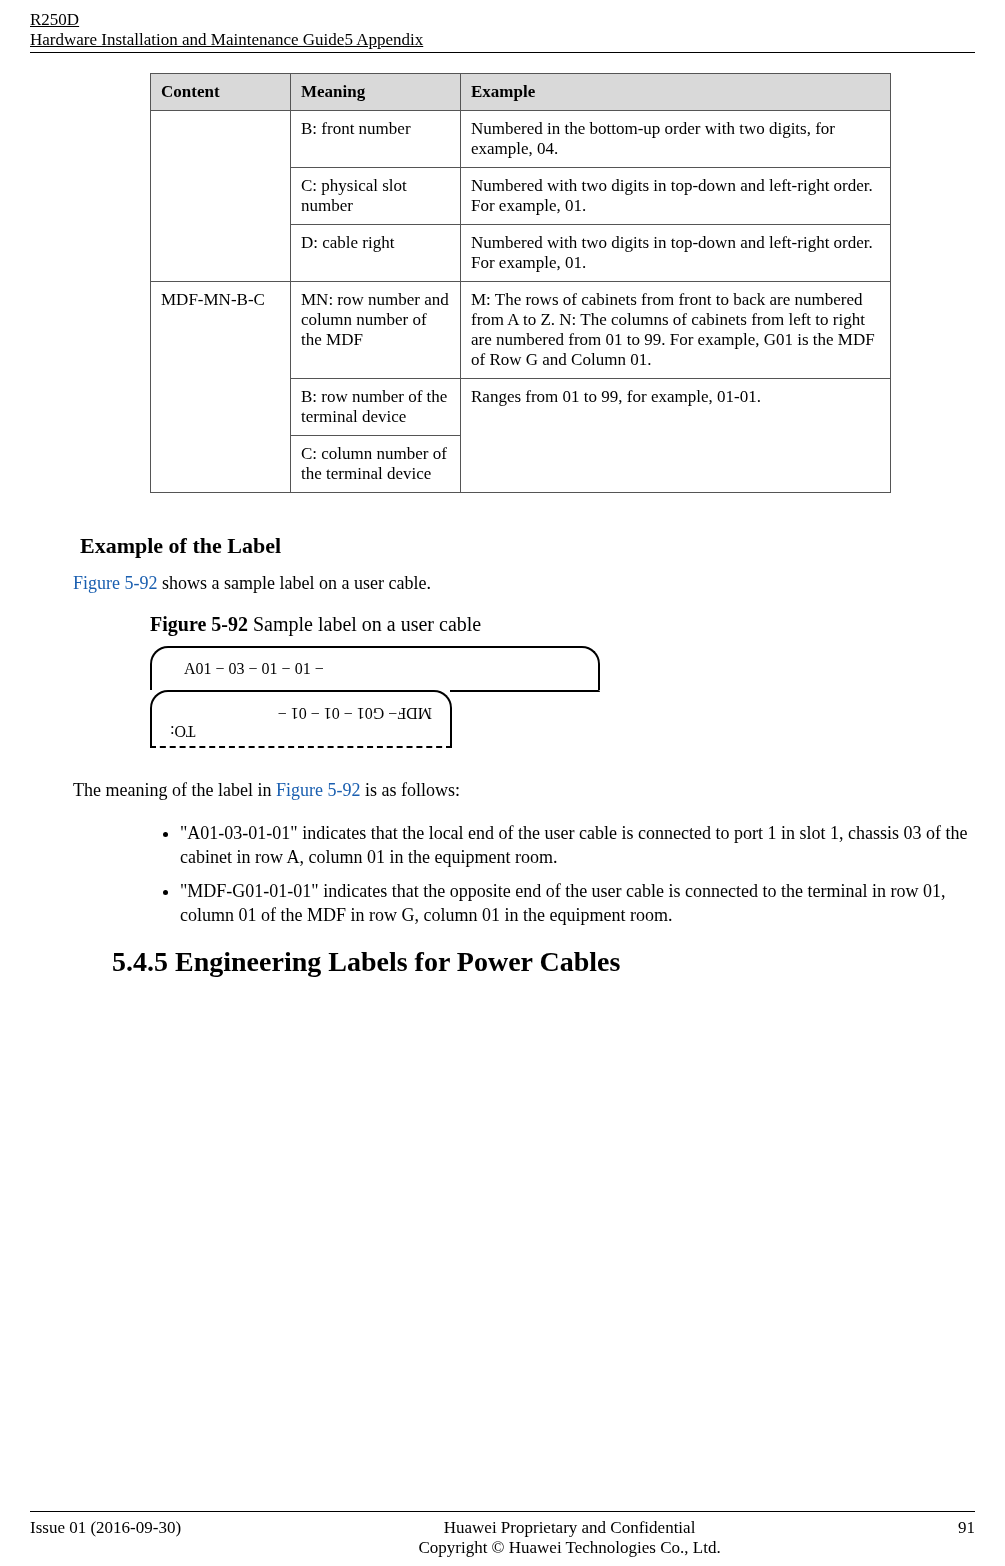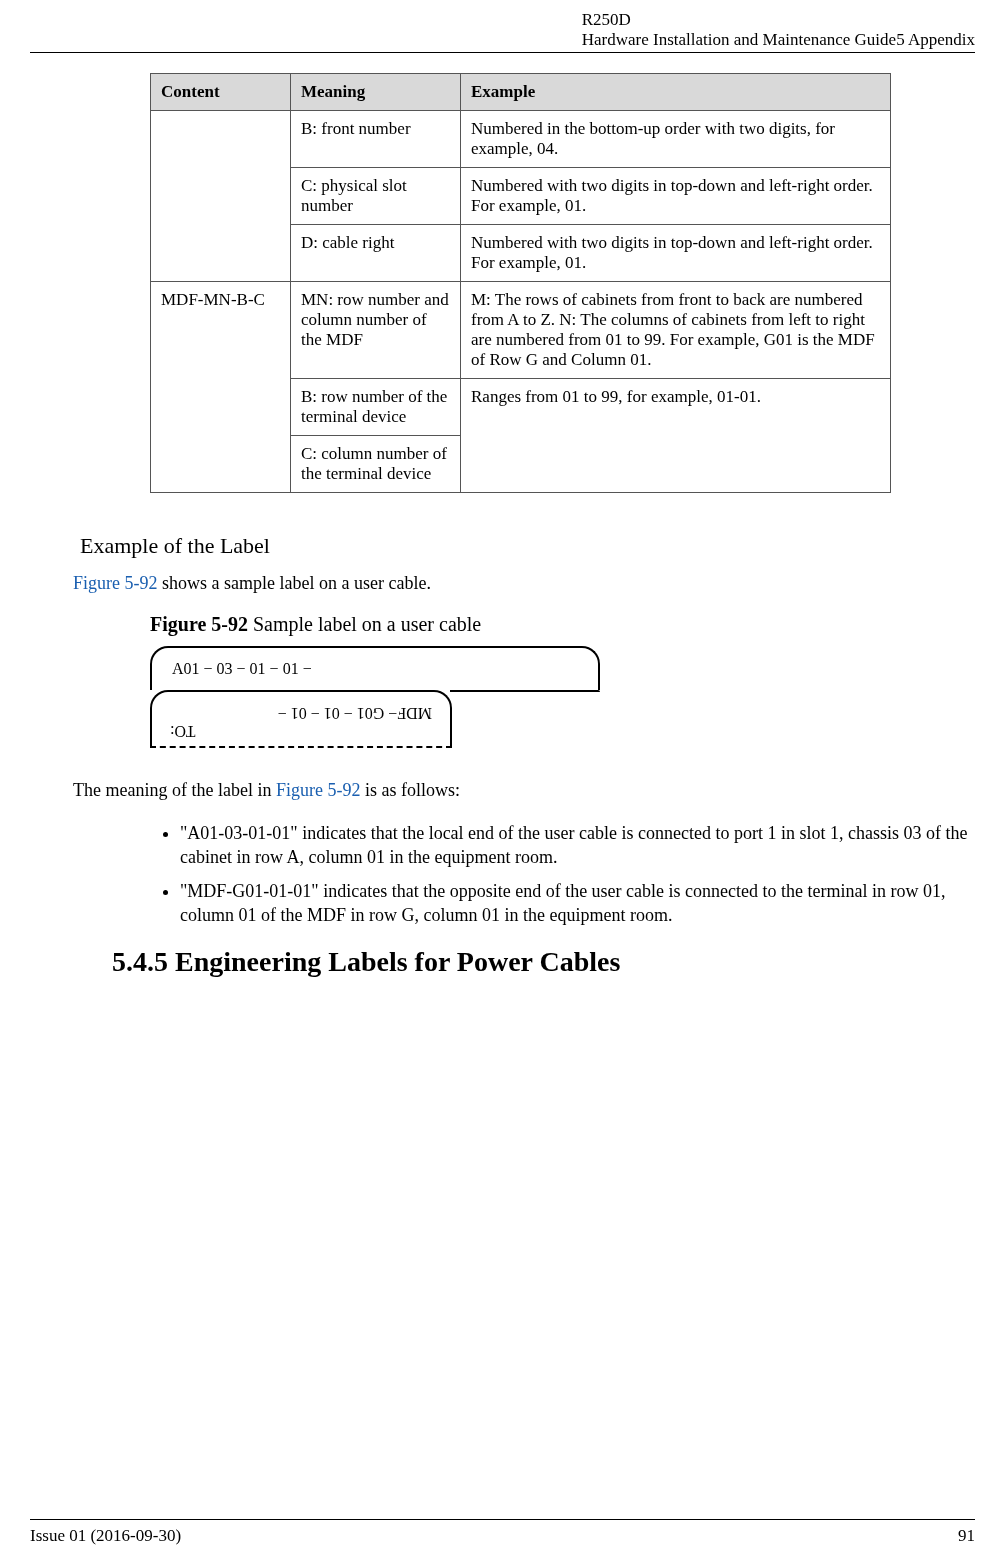--- a/index.html
+++ b/index.html
@@ -8,23 +8,24 @@
       font-size: 18px;
       color: #000;
       background: #fff;
       width: 1005px;
       height: 1566px;
       padding: 0;
       position: relative;
     }
     .header-row {
       display: flex;
-      justify-content: flex-end;
+      justify-content: flex-start;
       padding: 10px 30px 2px 30px;
       font-size: 17px;
+      text-decoration: underline;
     }
     .header-divider {
       border-bottom: 1px solid #000;
       margin: 0 30px 20px 30px;
     }
     .table-wrap {
       margin: 0 0 0 150px;
       width: 740px;
     }
     table {
@@ -41,21 +42,21 @@
       font-size: 17px;
     }
     th {
       background: #d9d9d9;
       font-weight: bold;
     }
     col.c1 { width: 140px; }
     col.c2 { width: 170px; }
     col.c3 { width: 430px; }
     .section-heading {
-      font-weight: normal;
+      font-weight: bold;
       font-size: 22px;
       margin: 40px 0 12px 80px;
     }
     .para {
       margin: 0 30px 18px 73px;
       font-size: 18px;
       line-height: 1.35;
     }
     .blue-link { color: #1a5fb0; }
     .figure-caption {
@@ -68,21 +69,21 @@
       margin: 0 0 30px 150px;
       width: 450px;
     }
     .label-stack {
       display: flex;
       flex-direction: column;
     }
     .label-outer-top {
       border: 2px solid #000;
       border-radius: 18px 18px 0 0;
-      padding: 12px 20px;
+      padding: 12px 32px;
       font-size: 16px;
       border-bottom: none;
     }
     .label-joint {
       display: flex;
     }
     .label-tab-block {
       border: 2px solid #000;
       border-top: 2px dashed #000;
       border-radius: 0 0 18px 18px;
@@ -108,21 +109,21 @@
       font-size: 18px;
       line-height: 1.35;
     }
     .big-heading {
       font-weight: bold;
       font-size: 28px;
       margin: 12px 0 0 112px;
     }
     .footer {
       position: absolute;
-      bottom: 20px;
+      bottom: 8px;
       left: 30px;
       right: 30px;
     }
     .footer-divider {
       border-top: 1px solid #000;
       margin-bottom: 6px;
     }
     .footer-row {
       display: flex;
       justify-content: space-between;
@@ -220,15 +221,19 @@
   <li>"A01-03-01-01" indicates that the local end of the user cable is connected to port 1 in slot 1, chassis 03 of the cabinet in row A, column 01 in the equipment room.</li>
   <li>"MDF-G01-01-01" indicates that the opposite end of the user cable is connected to the terminal in row 01, column 01 of the MDF in row G, column 01 in the equipment room.</li>
 </ul>
 
 <div class="big-heading">5.4.5 Engineering Labels for Power Cables</div>
 
 <div class="footer">
   <div class="footer-divider"></div>
   <div class="footer-row">
     <div>Issue 01 (2016-09-30)</div>
+    <div class="footer-center">
+      <div>Huawei Proprietary and Confidential</div>
+      <div>Copyright © Huawei Technologies Co., Ltd.</div>
+    </div>
     <div>91</div>
   </div>
 </div>
 
 </body></html>

